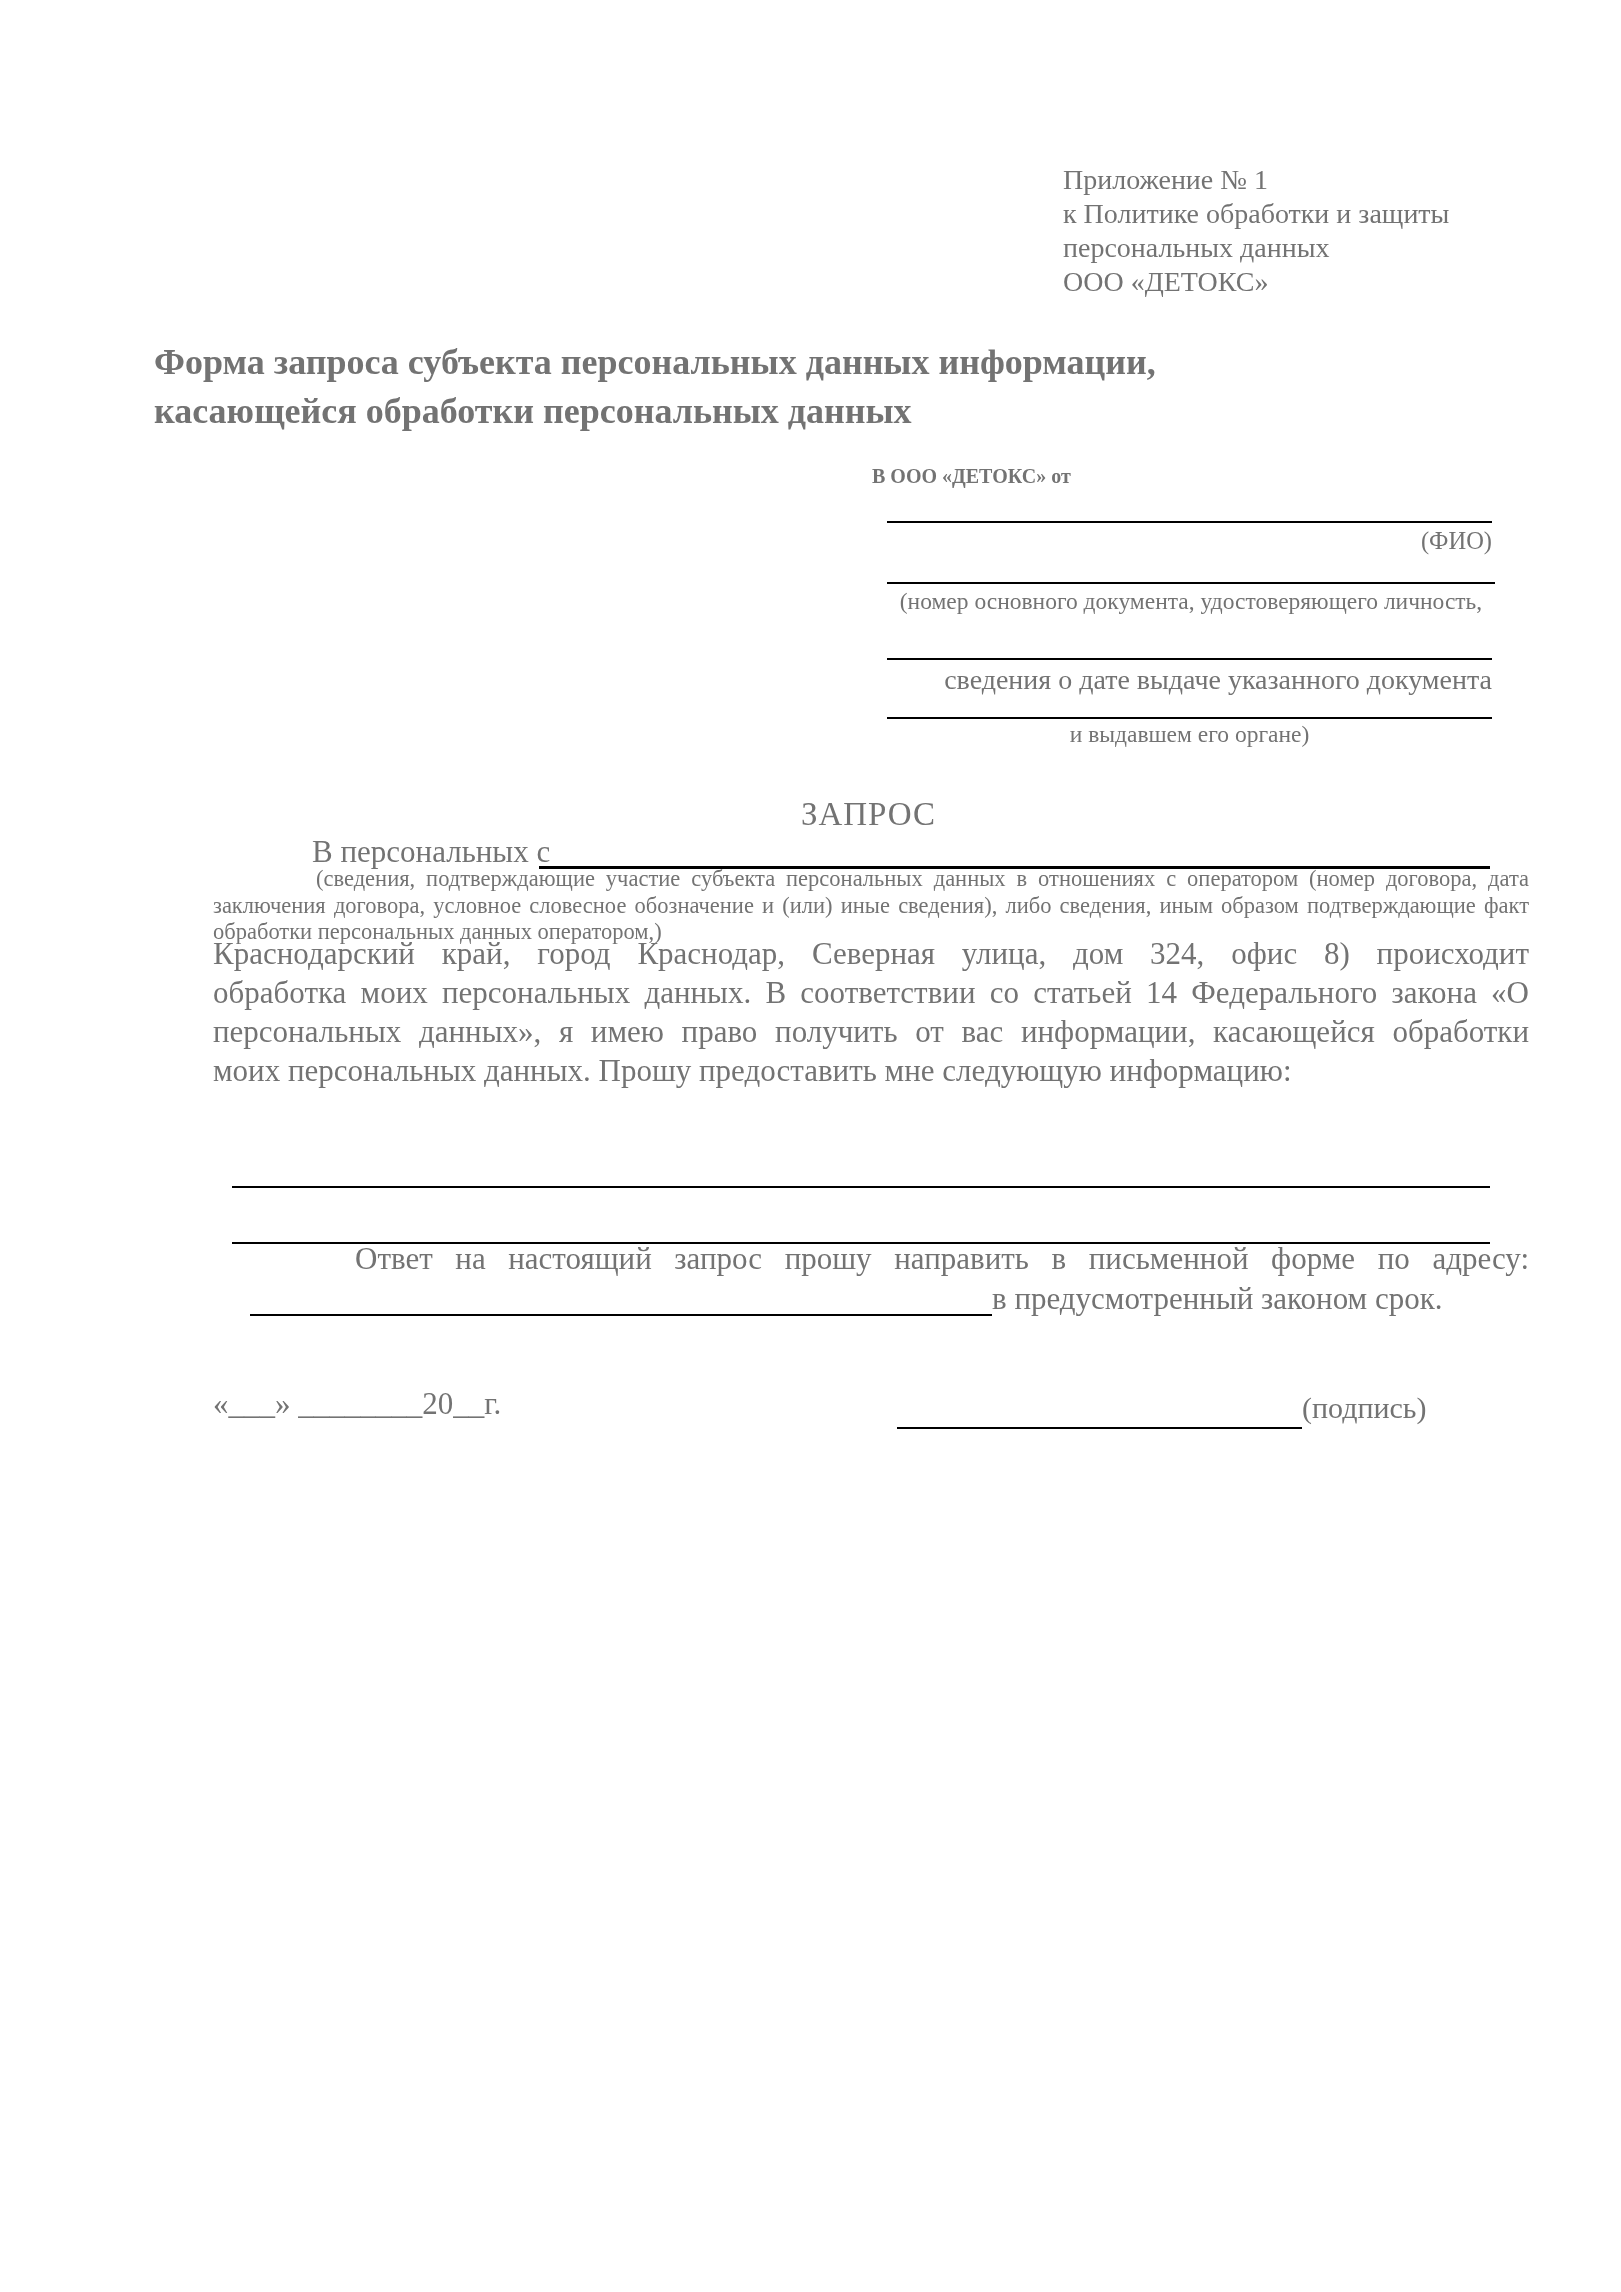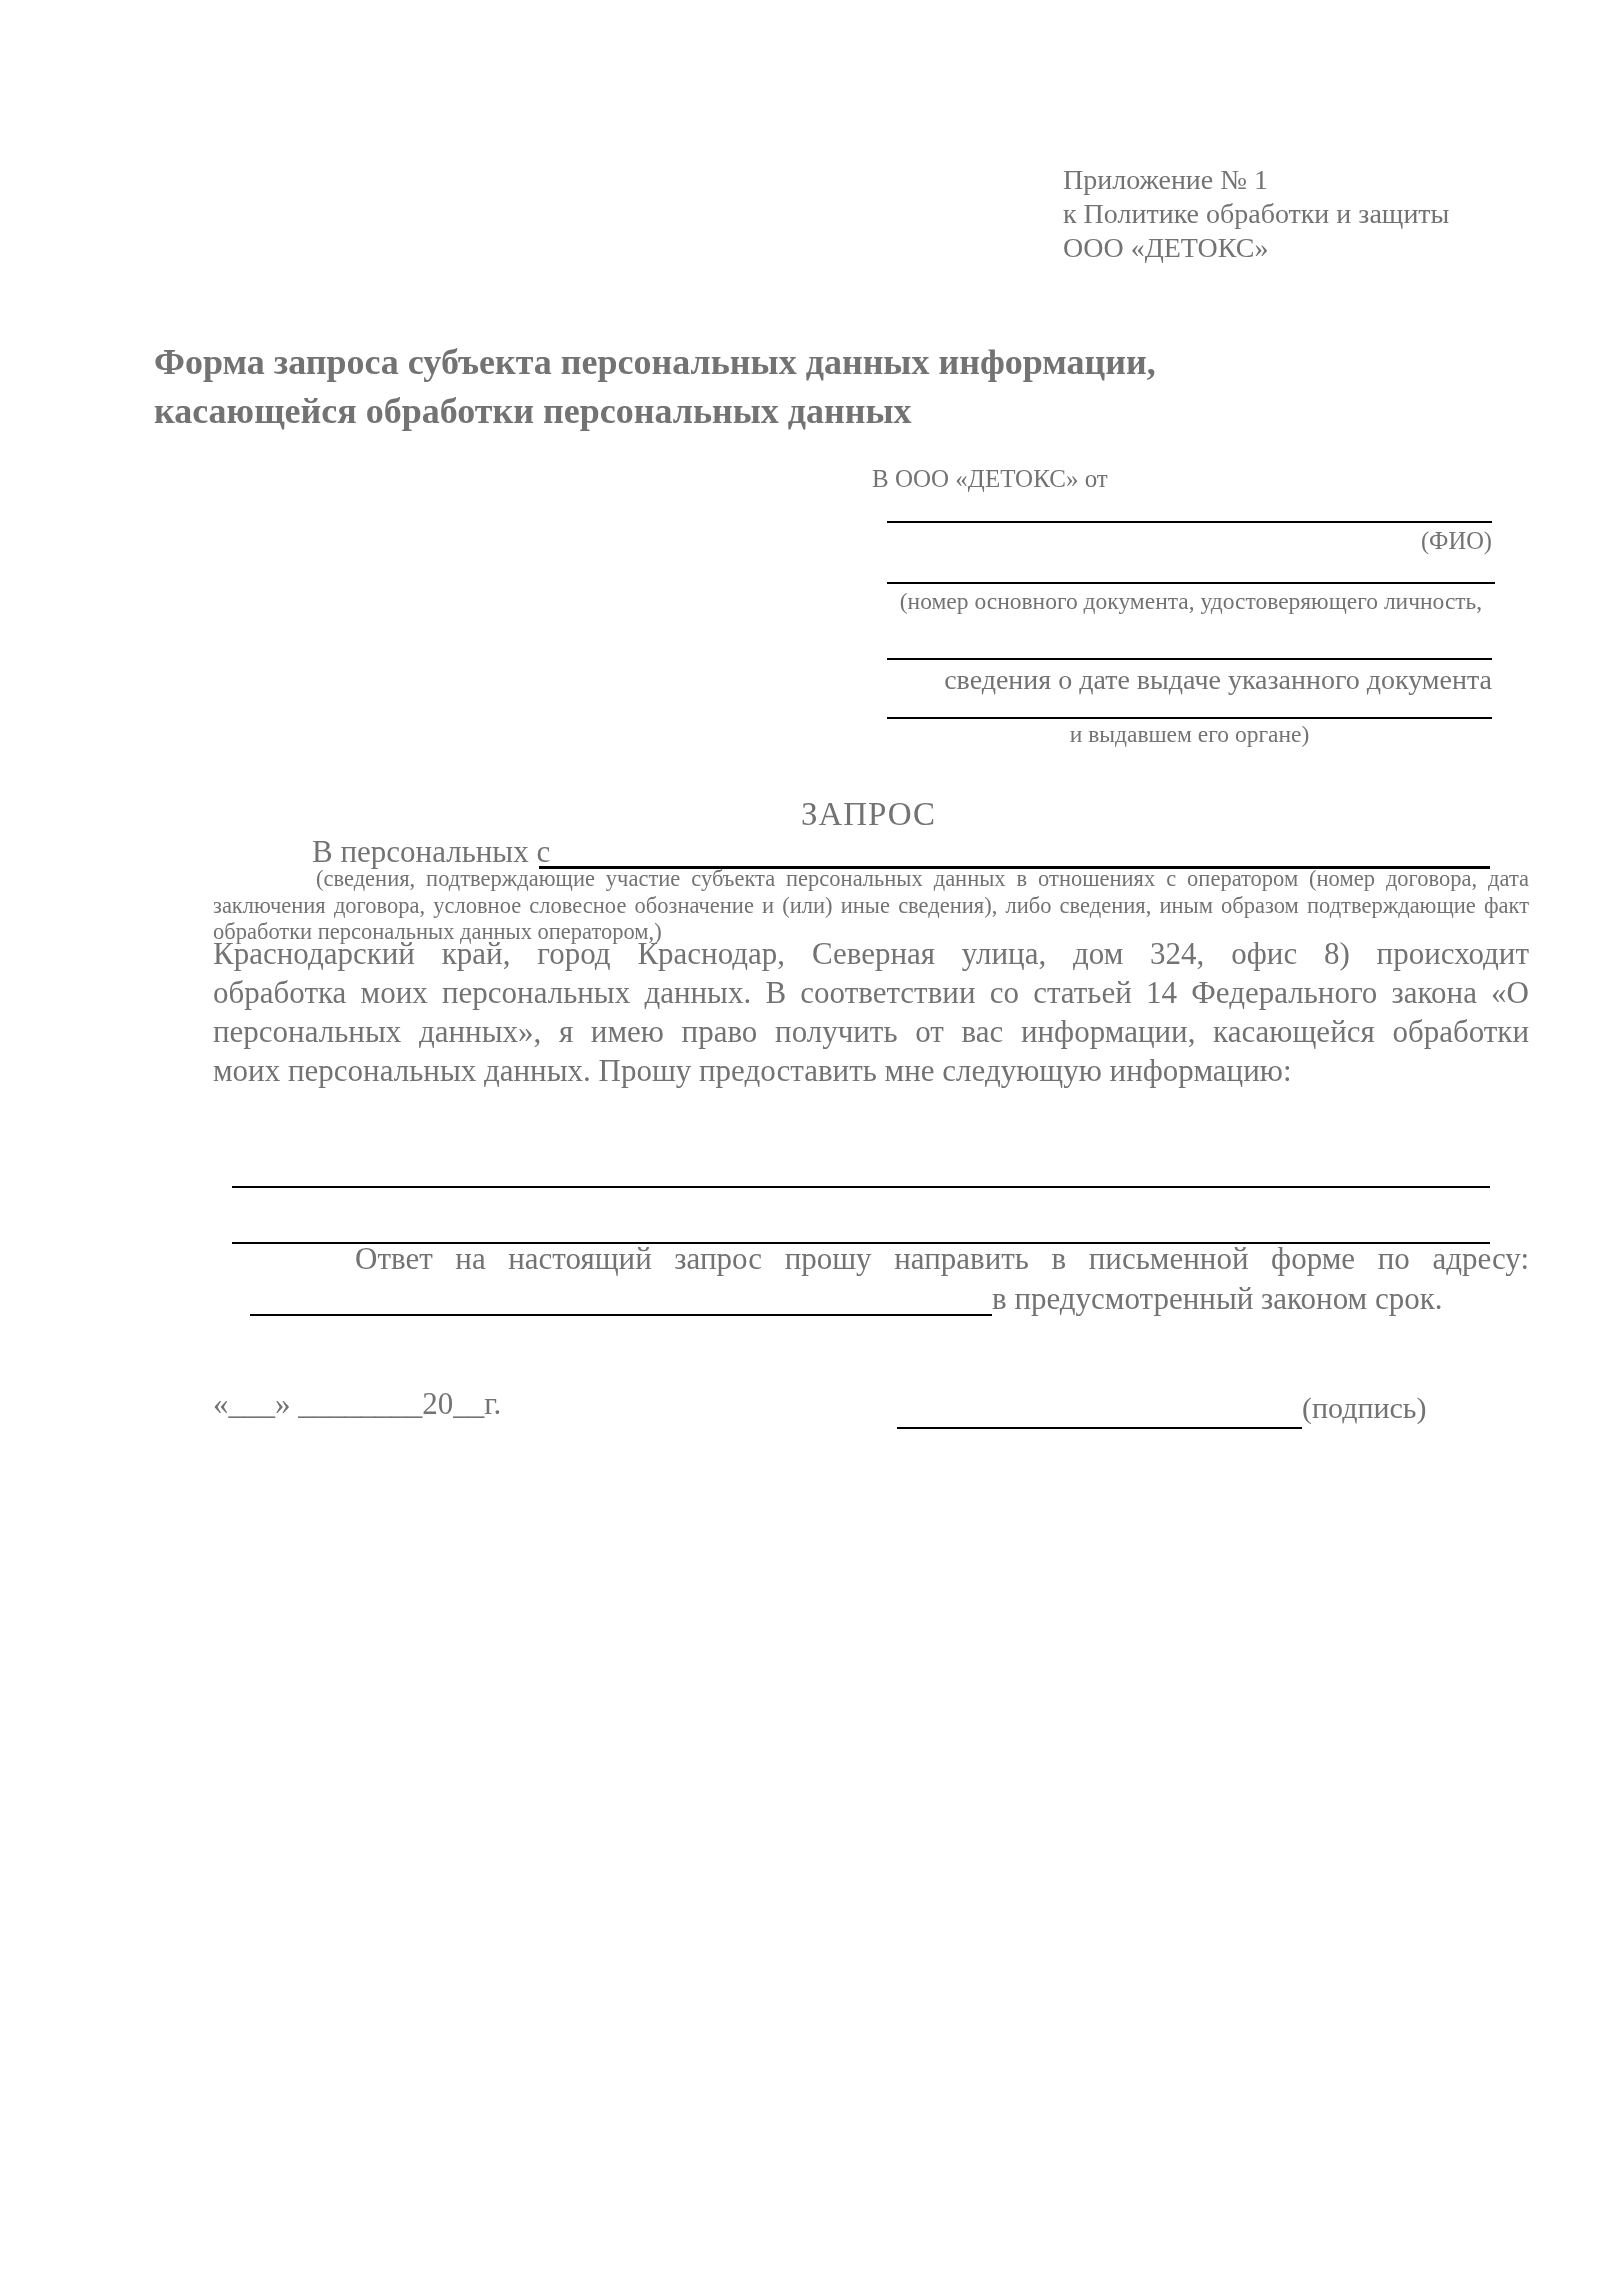--- a/index.html
+++ b/index.html
@@ -11,21 +11,21 @@
     color:#737373;
     overflow:hidden;
   }
   .abs{position:absolute;}
   .rule{position:absolute;border-top:2.9px solid #000;height:0;}
   .rule.thick{border-top-width:3.9px;}
   .jline{text-align:justify;text-align-last:justify;}
 
   .appendix{left:1063px;top:163px;width:461px;font-size:28px;line-height:34px;}
   .title{left:154px;top:338px;width:1429px;font-weight:bold;font-size:36px;line-height:49px;}
-  .to-line{left:872px;top:465px;font-size:25px;white-space:nowrap;}
+  .to-line{left:872px;top:465px;font-size:20px;white-space:nowrap;font-weight:bold;}
   .fio-caption{left:887px;top:527px;width:605px;font-size:24.5px;text-align:right;}
   .doc-caption{left:887px;top:588px;width:608px;font-size:23.5px;text-align:center;white-space:nowrap;}
   .date-caption{left:887px;top:664px;width:605px;font-size:28px;text-align:right;white-space:nowrap;}
   .organ-caption{left:887px;top:721px;width:605px;font-size:23.5px;text-align:center;white-space:nowrap;}
   .zapros{left:154px;top:796px;width:1429px;font-size:33px;text-align:center;letter-spacing:1px;}
   .intro{left:312px;top:834px;font-size:31px;white-space:nowrap;}
   .note{left:213px;top:866px;width:1316px;font-size:22.5px;line-height:26.5px;}
   .note .first{text-indent:103px;}
   .body-par{left:213px;top:934px;width:1316px;font-size:31px;line-height:39px;}
   .reply{left:213px;top:1239px;width:1316px;font-size:31px;line-height:39px;text-indent:142px;}
@@ -34,20 +34,21 @@
   .sign-caption{left:1302px;top:1391px;font-size:30px;white-space:nowrap;}
 </style>
 </head>
 <body>
 
 <div id="page">
 
   <div class="abs appendix">
     <div>Приложение № 1</div>
     <div>к Политике обработки и защиты</div>
+    <div>персональных данных</div>
     <div>ООО «ДЕТОКС»</div>
   </div>
 
   <div class="abs title">
     <div>Форма запроса субъекта персональных данных информации,</div>
     <div>касающейся обработки персональных данных</div>
   </div>
 
   <div class="abs to-line">В ООО «ДЕТОКС» от</div>
 

